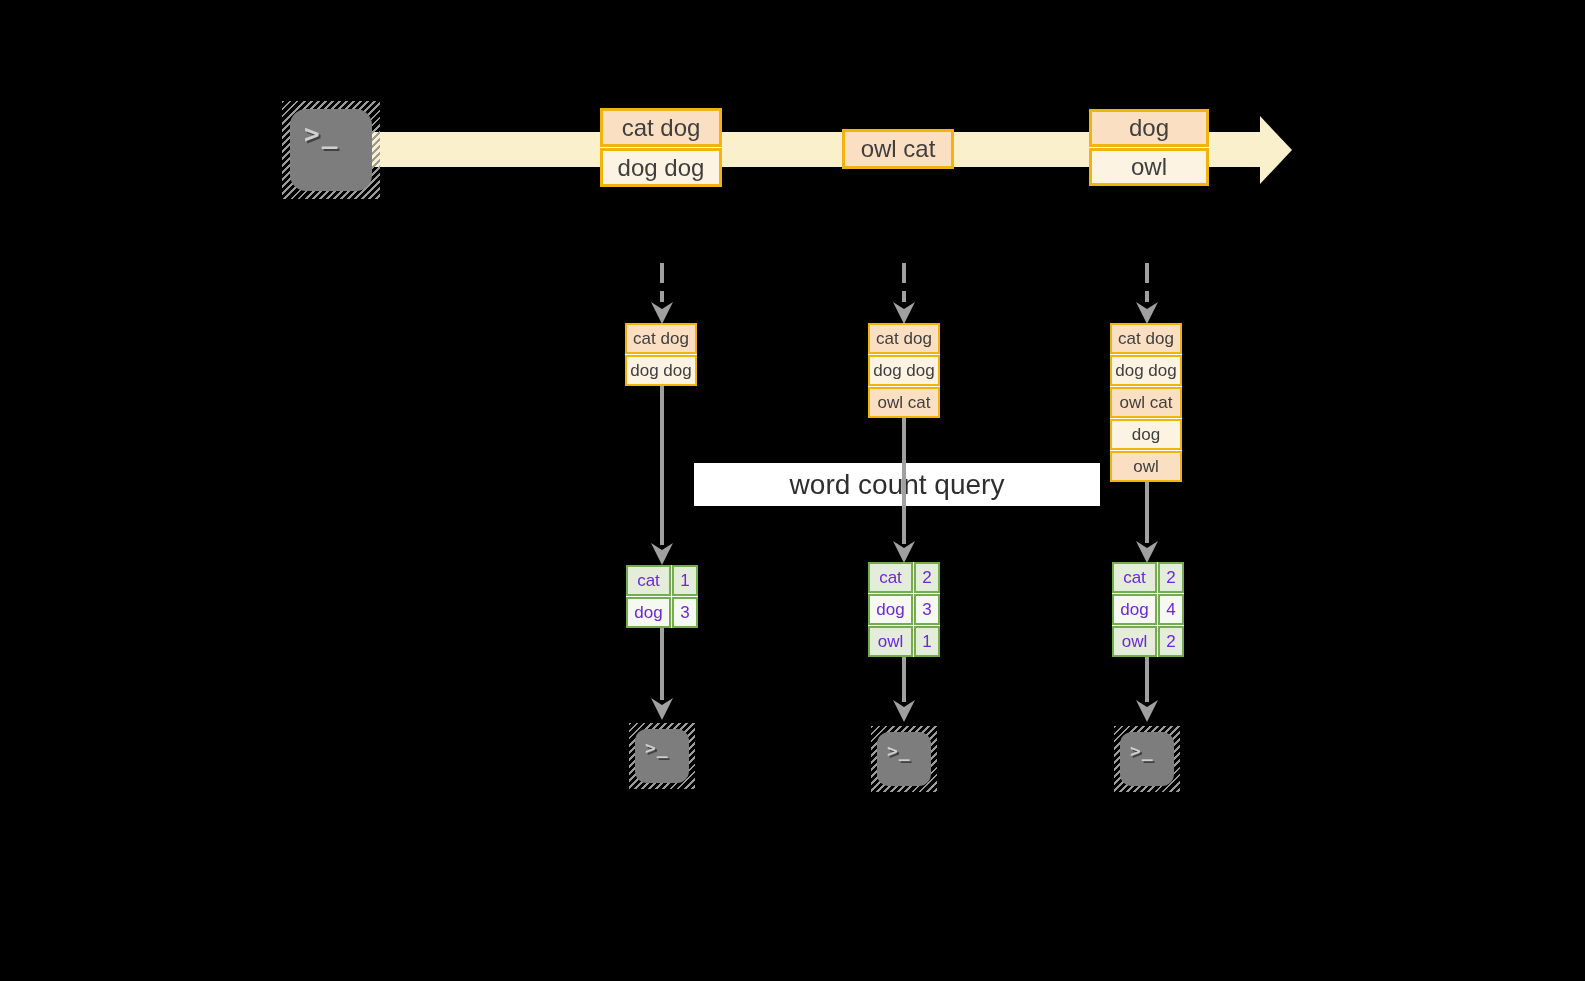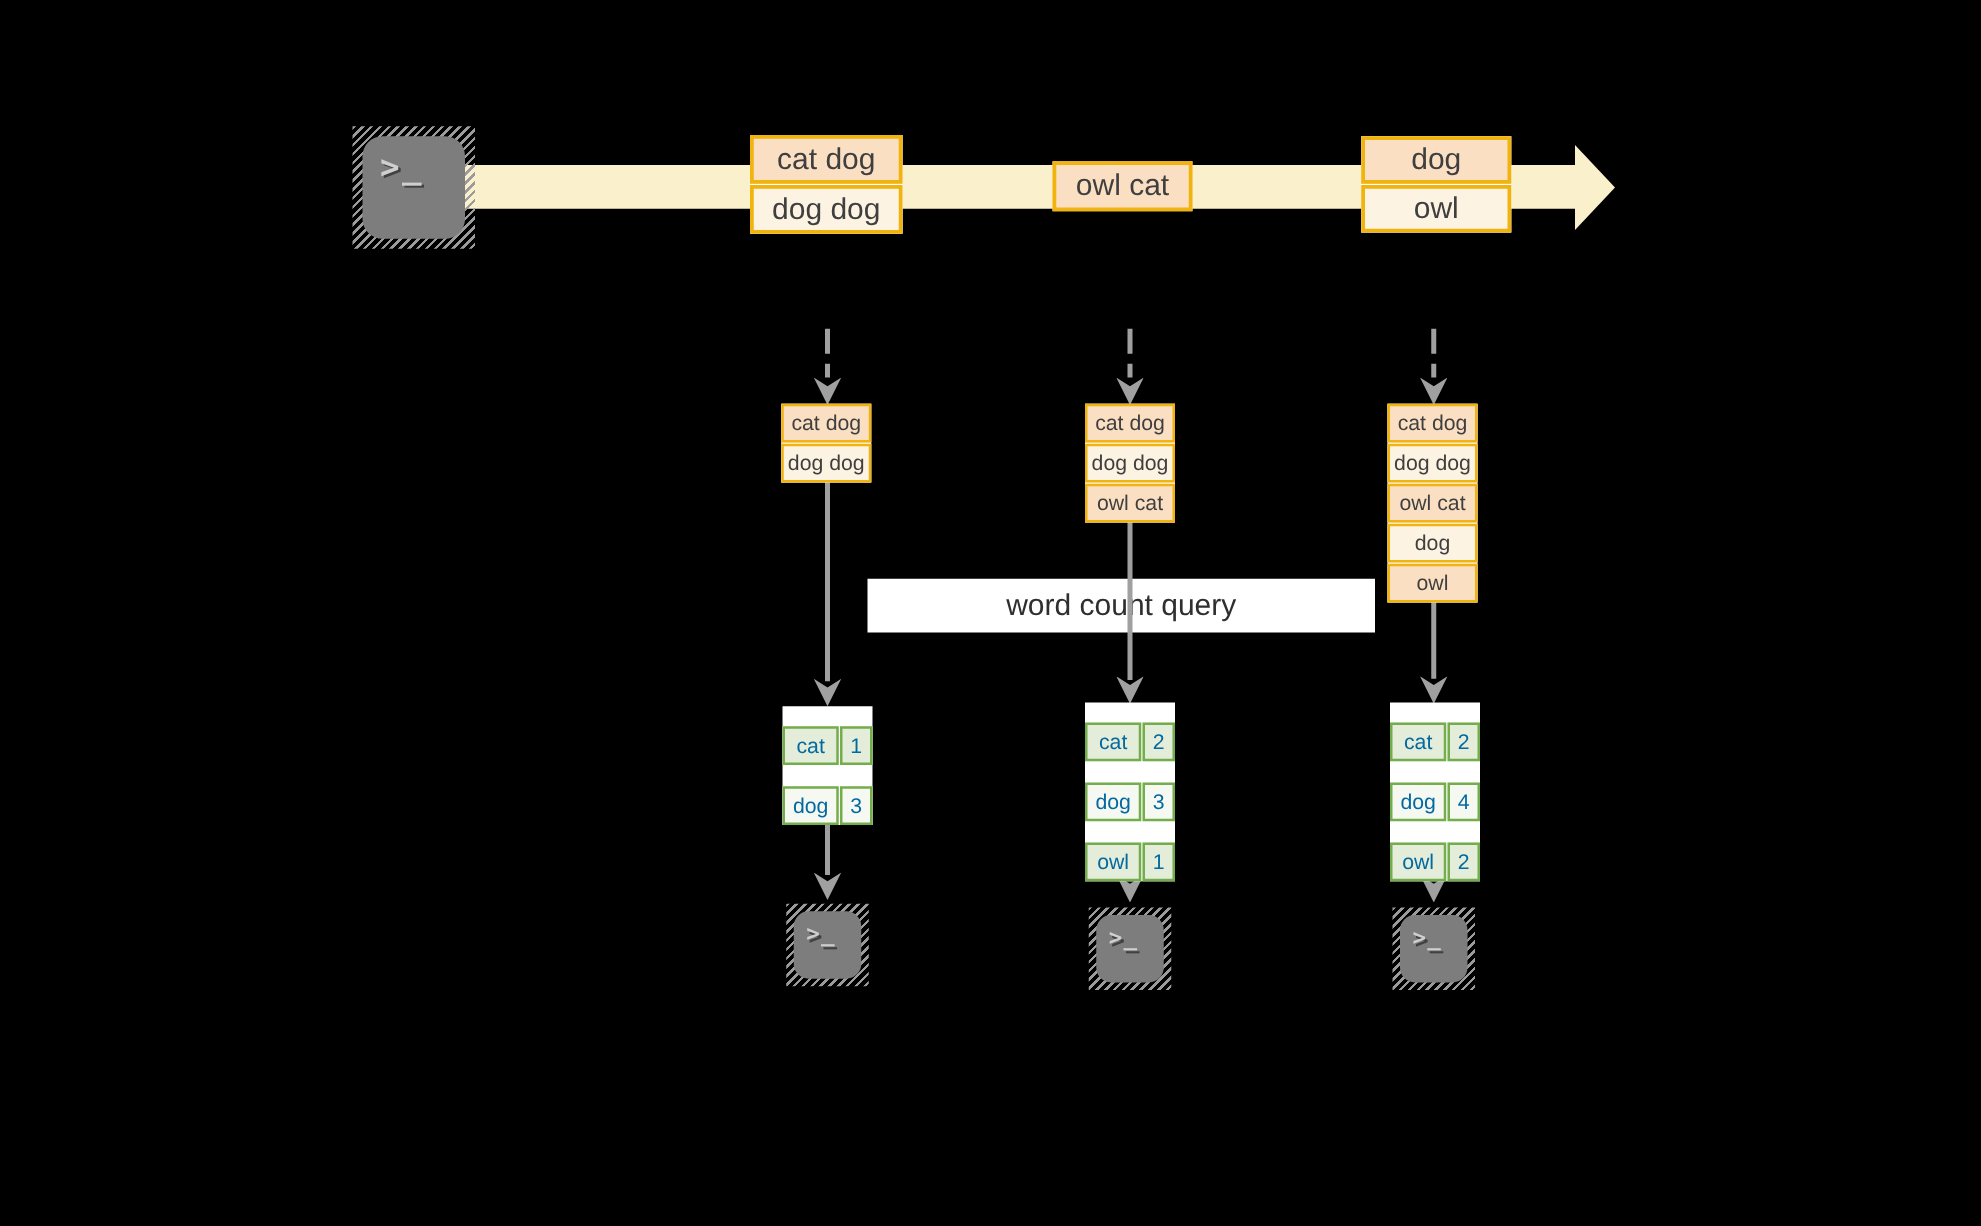--- a/index.html
+++ b/index.html
@@ -15,21 +15,21 @@
     color:var(--text_dark);font-size:17px;line-height:1;
   }
   .ocell.stream{border-width:3px;font-size:24px;}
   .fillA{background:var(--peach_dark);}
   .fillB{background:var(--peach_light);}
   
   .gtable{position:absolute;display:grid;grid-template-columns:45px 26px;gap:1px;background:#fff;z-index:3;}
   .gcell{
     box-sizing:border-box;border:2px solid var(--green_border);height:31px;
     display:flex;align-items:center;justify-content:center;
-    color:#0369a1;font-size:17px;line-height:1;margin-top:16px;
+    color:#6d28d9;font-size:17px;line-height:1;
   }
   .growA{background:var(--green_dark);}
   .growB{background:var(--green_light);}
   
   .band{position:absolute;background:var(--stream_band);z-index:1;}
   .band-head{position:absolute;background:var(--stream_band);z-index:1;
     clip-path:polygon(0 0,100% 50%,0 100%);}
   
   .vline{position:absolute;width:4px;background:var(--arrow);z-index:2;}
   .ahead{position:absolute;width:22px;height:22px;background:var(--arrow);z-index:2;
@@ -44,21 +44,21 @@
     font-family:"DejaVu Sans Mono", monospace;font-weight:bold;
     color:#cfcfcf;text-shadow:2px 2px 0 rgba(45,45,45,0.75);
     display:block;
   }
   .terminal.big .term-glyph{font-size:26px;padding:10px 0 0 14px;letter-spacing:2px;}
   .terminal.small .term-glyph{font-size:18px;padding:8px 0 0 10px;letter-spacing:1px;}
   
   .query-band{
     position:absolute;background:var(--band_bg);z-index:1;
     display:flex;align-items:center;justify-content:center;
-    color:#2f2f2f;font-size:24px;line-height:1;
+    color:#2f2f2f;font-size:28px;line-height:1;
   }
 </style>
 </head>
 <body>
 
 <div class="canvas">
 
   <div class="band" style="left:372px;top:132px;width:890px;height:35px;"></div>
   <div class="band-head" style="left:1260px;top:116px;width:32px;height:68px;"></div>
 

